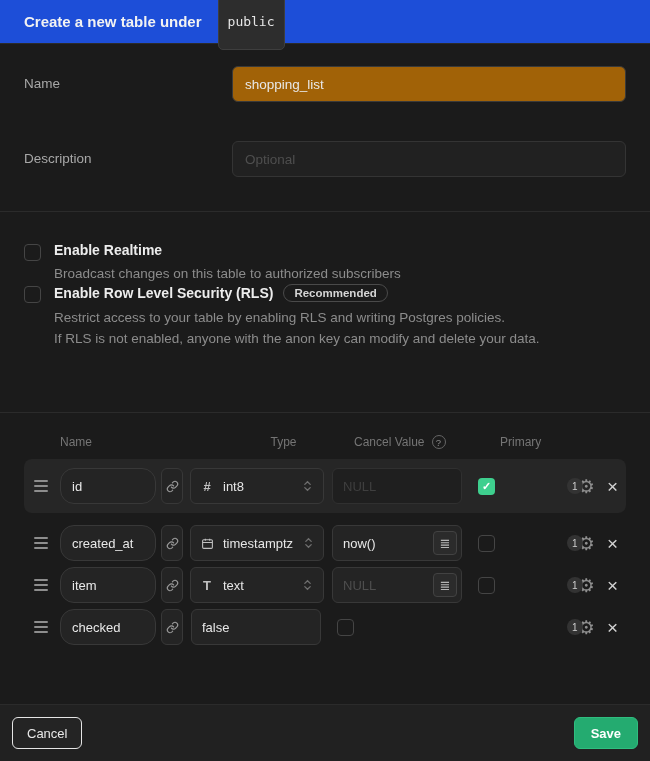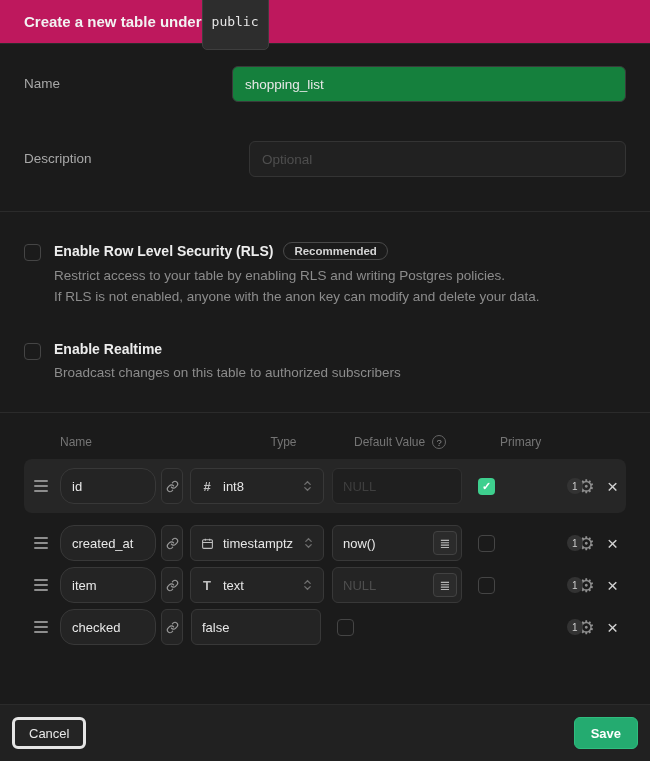--- a/index.html
+++ b/index.html
@@ -7,38 +7,38 @@
   body {
     width:650px; height:761px; overflow:hidden;
     background:#1b1b1b; color:#e8e8e8;
     font-family:"Liberation Sans", sans-serif;
     -webkit-font-smoothing:antialiased;
   }
   .modal { width:650px; height:761px; display:flex; flex-direction:column; }
 
   
   .modal-header {
-    height:44px; flex:0 0 44px; background:#be185d; border-bottom:1px solid #2b2b2b;
-    display:flex; align-items:center; gap:0; padding:0 24px;
+    height:44px; flex:0 0 44px; background:#1d4ed8; border-bottom:1px solid #2b2b2b;
+    display:flex; align-items:center; gap:16px; padding:0 24px;
   }
   .modal-title { font-size:15px; font-weight:700; color:#f2f2f2; }
   .schema-badge {
     font-family:"DejaVu Sans Mono", monospace; font-size:13px;
     background:#2d2d2d; border:1px solid #3e3e3e; border-radius:5px;
     padding:20px 9px; color:#e6e6e6;
   }
 
   
   .form-section { padding:22px 24px 0; }
   .form-row { display:flex; }
   .form-row.first { margin-bottom:39px; }
-  .form-row.last { margin-bottom:34px;gap:17px; }
+  .form-row.last { margin-bottom:34px; }
   .form-label { width:208px; font-size:13.5px; color:#a8a8a8; padding-top:10px; }
   .text-input {
-    flex:1; height:36px; background:#15803d; border:1px solid #3a3a3a; border-radius:6px;
+    flex:1; height:36px; background:#a16207; border:1px solid #3a3a3a; border-radius:6px;
     color:#e8e8e8; font-size:13.5px; padding:0 12px; outline:none; font-family:inherit;
   }
   .text-input::placeholder { color:#4e4e4e; }
   .text-input.empty { background:#212121; border-color:#343434; }
 
   .divider { height:1px; background:#2b2b2b; flex:0 0 1px; }
 
   
   .options-section { padding:30px 24px 29px; }
   .option { display:flex; gap:13px; }
@@ -132,21 +132,21 @@
   }
   .gear-btn { color:#8f8f8f; font-size:19px; line-height:1; cursor:pointer; background:none; border:none; padding:0; font-family:inherit; }
   .delete-btn { color:#d2d2d2; font-size:19px; line-height:1; margin-left:12px; cursor:pointer; background:none; border:none; padding:0; font-family:inherit; }
 
   
   .modal-footer {
     margin-top:auto; height:57px; flex:0 0 57px; background:#212121; border-top:1px solid #2b2b2b;
     display:flex; align-items:center; justify-content:space-between; padding:0 12px;
   }
   .btn { height:32px; border-radius:6px; font-size:13px; font-family:inherit; cursor:pointer; }
-  .btn-cancel { padding:0 14px; background:#242424; border:3px solid #e5e5e5; color:#e8e8e8; }
+  .btn-cancel { padding:0 14px; background:#242424; border:1px solid #e5e5e5; color:#e8e8e8; }
   .btn-save { padding:0 16px; background:#24ab70; border:1px solid #2fbd7f; color:#ffffff; font-weight:600;margin-left:36px; }
 
   svg { display:block; }
 </style>
 </head>
 <body>
 
 <div class="modal">
 
   <div class="modal-header">
@@ -161,52 +161,52 @@
     </div>
     <div class="form-row last">
       <label class="form-label">Description</label>
       <input class="text-input empty" type="text" placeholder="Optional" style="">
     </div>
   </div>
 
   <div class="divider"></div>
 
   <div class="options-section">
+    <div class="option">
+      <span class="checkbox"></span>
+      <div>
+        <div class="option-title">
+          <span>Enable Realtime</span>
+        </div>
+        <p class="option-desc">Broadcast changes on this table to authorized subscribers</p>
+      </div>
+    </div>
     <div class="option rls">
       <span class="checkbox"></span>
       <div>
         <div class="option-title">
           <span>Enable Row Level Security (RLS)</span>
           <span class="pill">Recommended</span>
         </div>
         <p class="option-desc">Restrict access to your table by enabling RLS and writing Postgres policies.</p>
         <p class="option-desc">If RLS is not enabled, anyone with the anon key can modify and delete your data.</p>
       </div>
     </div>
-    <div class="option">
-      <span class="checkbox"></span>
-      <div>
-        <div class="option-title">
-          <span>Enable Realtime</span>
-        </div>
-        <p class="option-desc">Broadcast changes on this table to authorized subscribers</p>
-      </div>
-    </div>
   </div>
 
   <div class="divider"></div>
 
   <div class="columns-section">
 
     <div class="cols-grid col-headers">
       <span class="h-spacer"></span>
       <span class="h-name">Name</span>
       <span class="h-type">Type</span>
       <span class="h-default">
-        <span>Default Value</span>
+        <span>Cancel Value</span>
         <span class="help-icon">?</span>
       </span>
       <span class="h-primary">Primary</span>
     </div>
 
     <div class="cols-grid col-row highlighted">
       <span class="drag-handle">
           <b></b>
           <b></b>
           <b></b>

